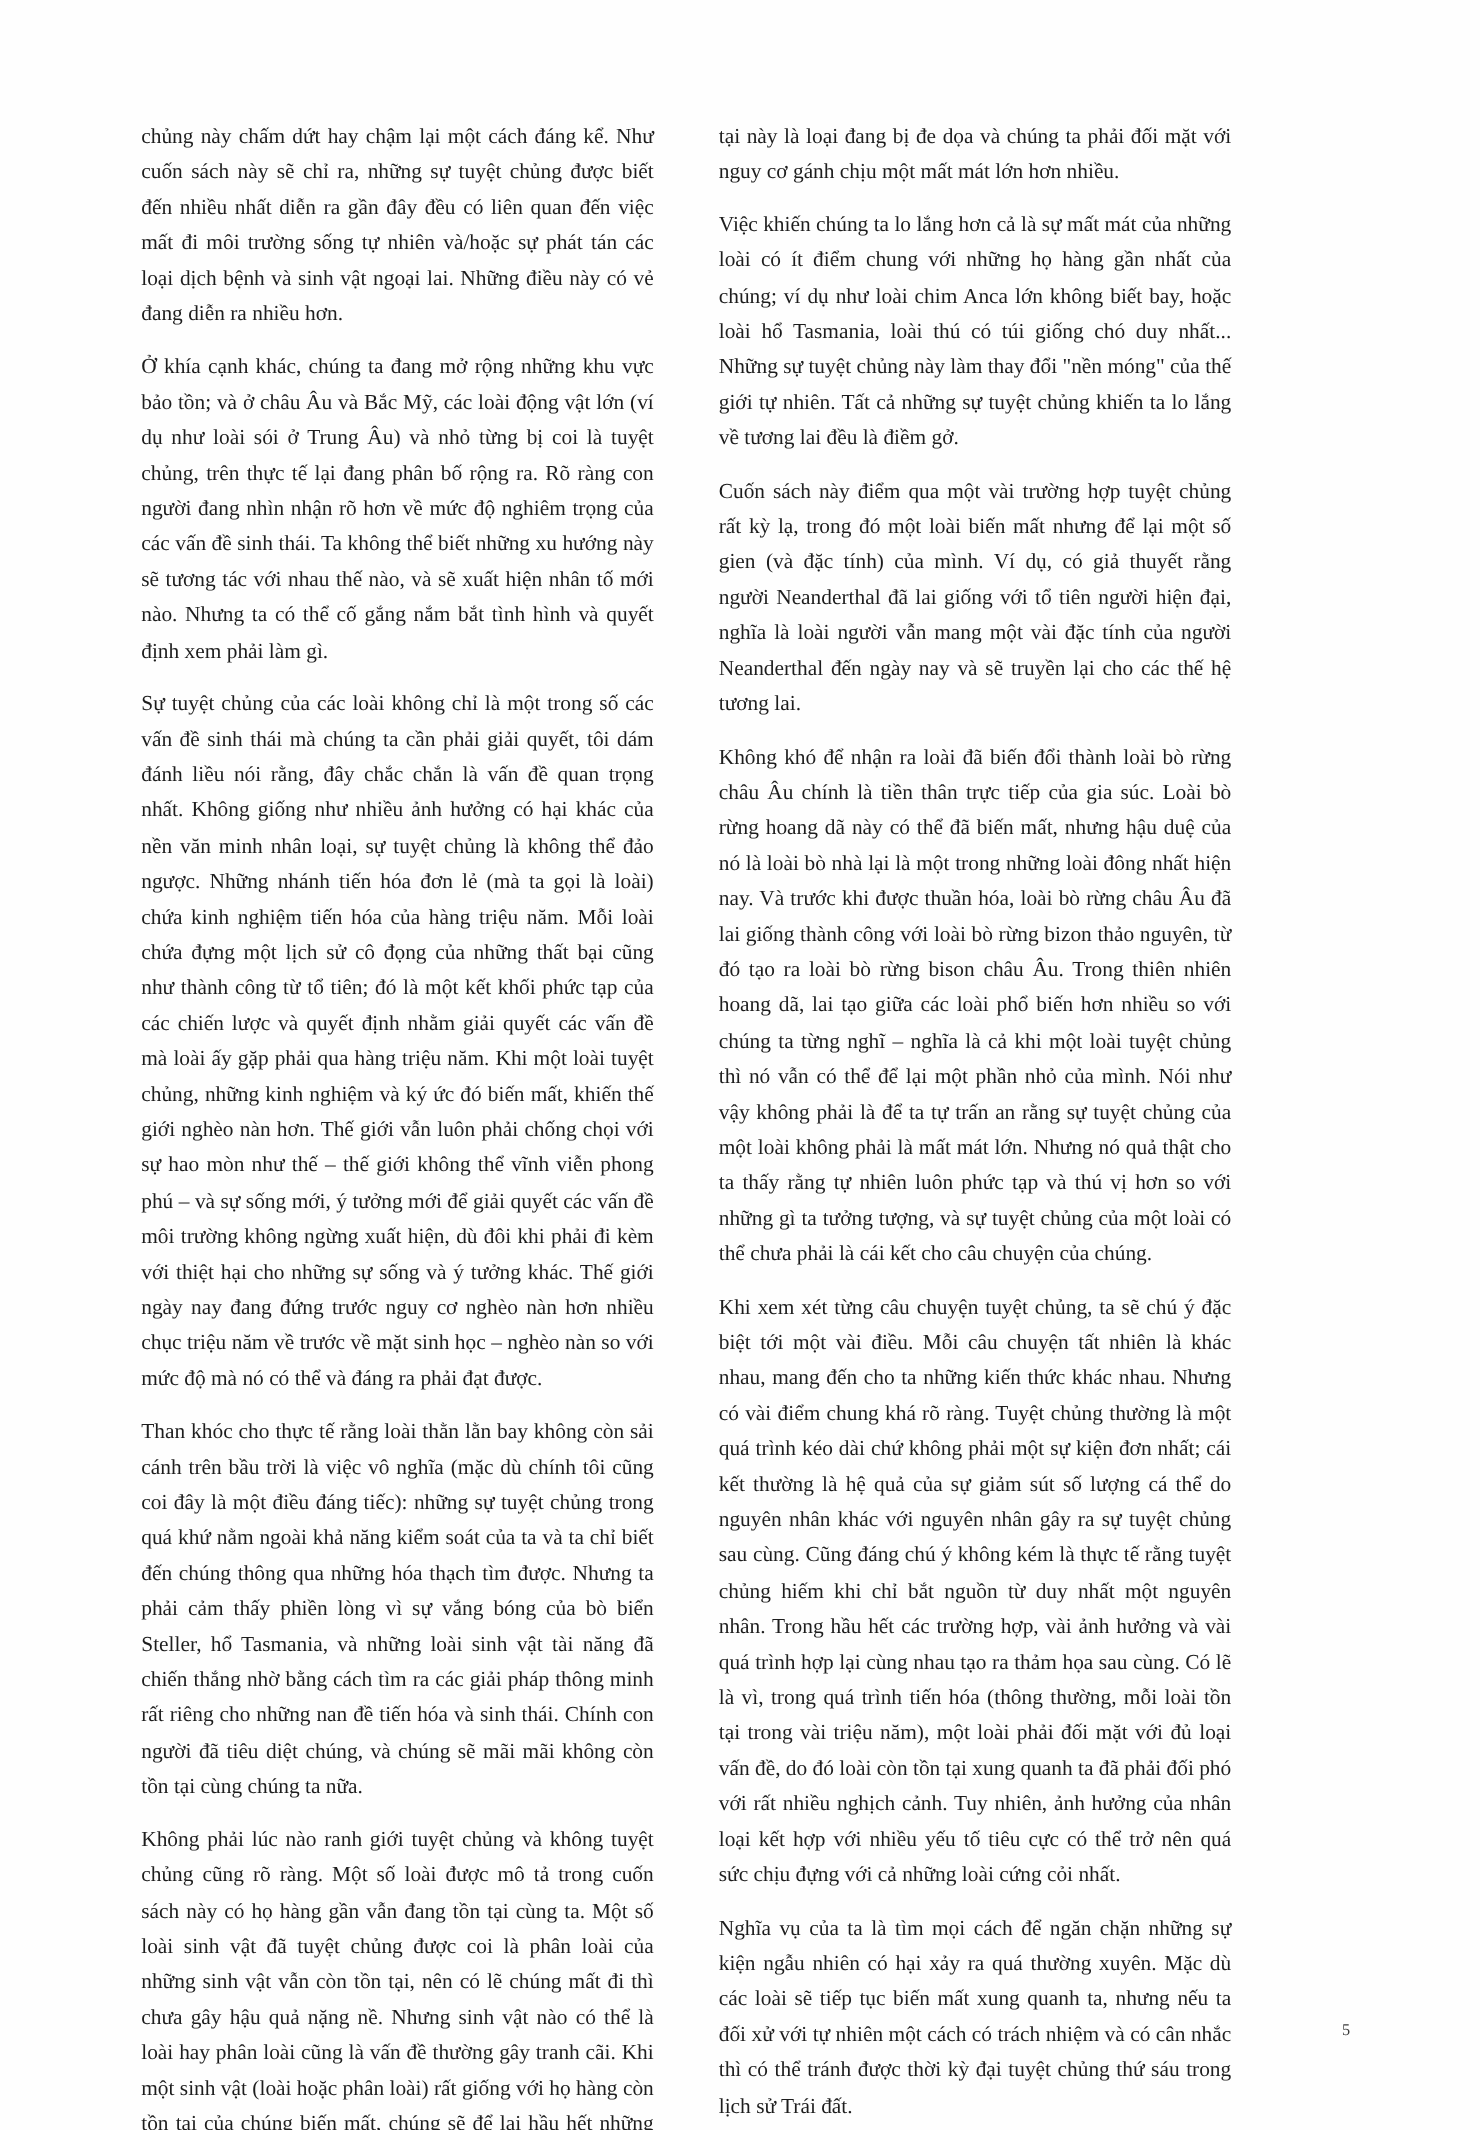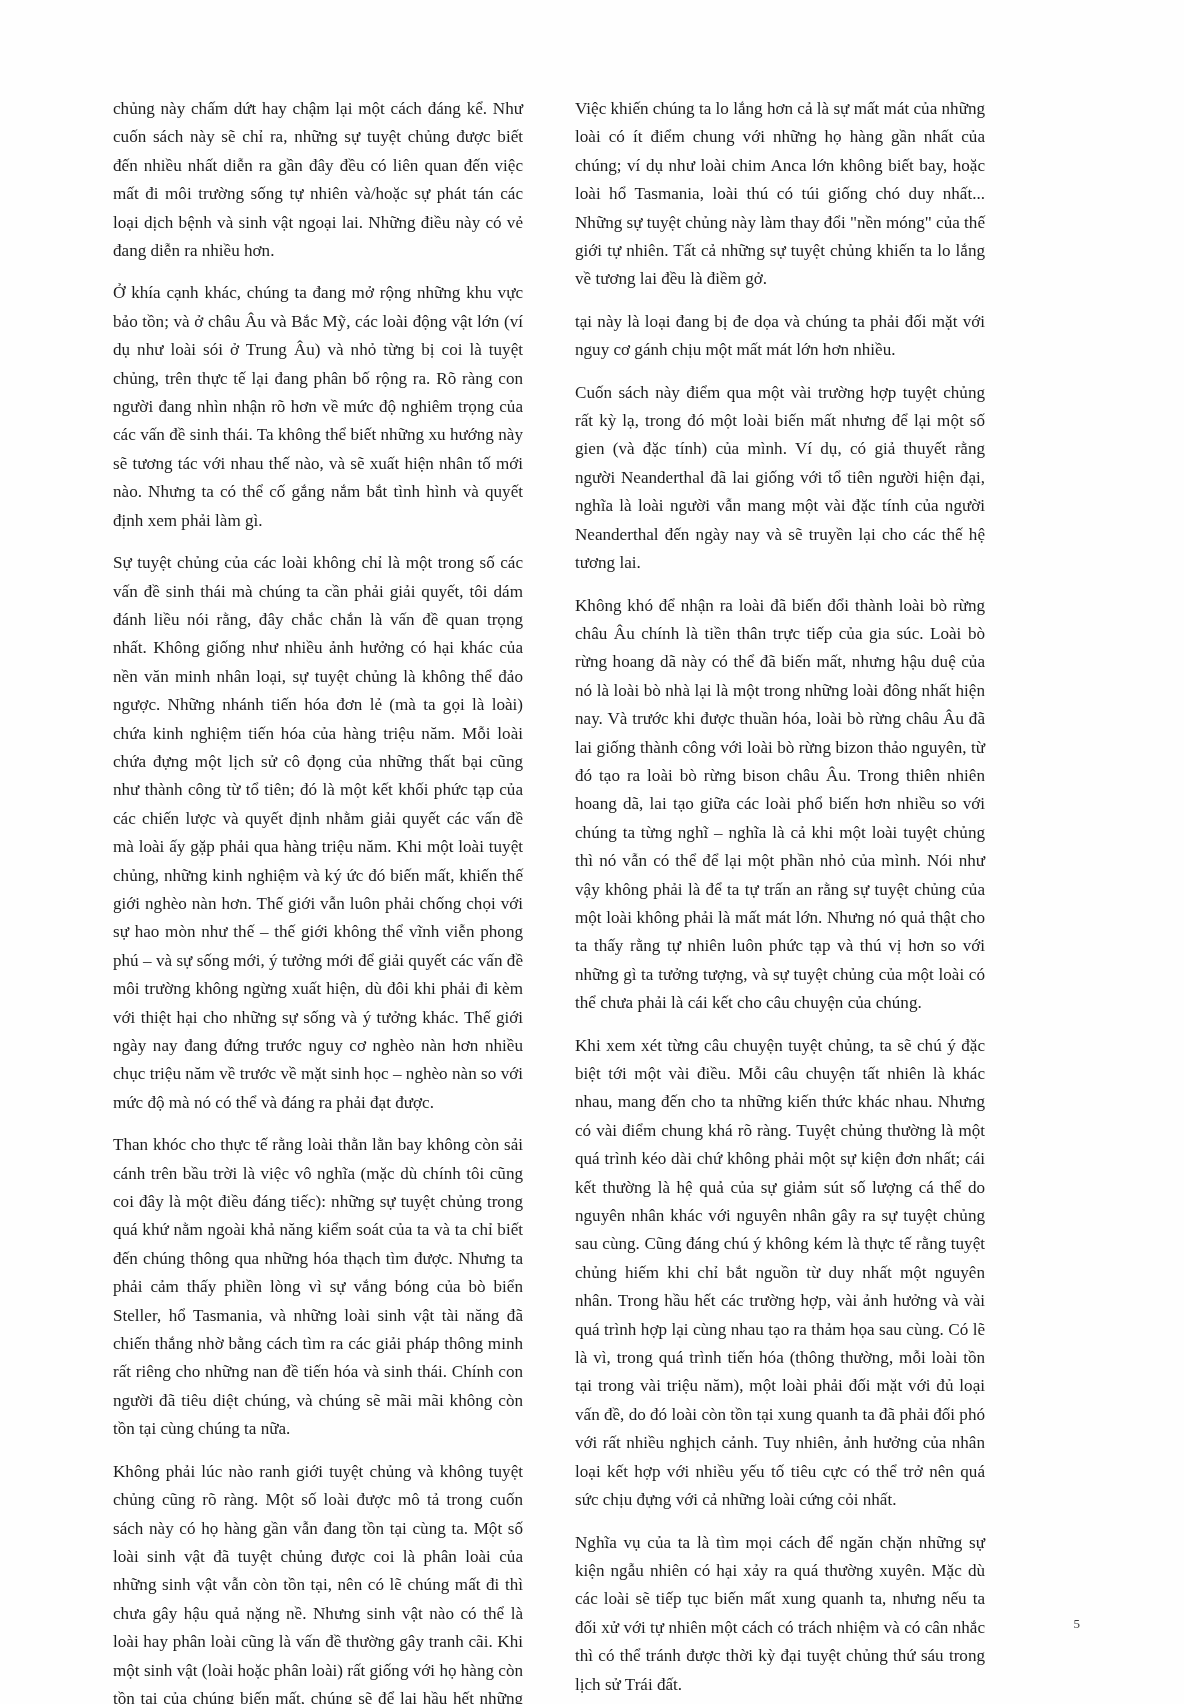--- a/index.html
+++ b/index.html
@@ -65,22 +65,22 @@
 
     <div class="column">
       <p class="para">chủng này chấm dứt hay chậm lại một cách đáng kể. Như cuốn sách này sẽ chỉ ra, những sự tuyệt chủng được biết đến nhiều nhất diễn ra gần đây đều có liên quan đến việc mất đi môi trường sống tự nhiên và/hoặc sự phát tán các loại dịch bệnh và sinh vật ngoại lai. Những điều này có vẻ đang diễn ra nhiều hơn.</p>
       <p class="para">Ở khía cạnh khác, chúng ta đang mở rộng những khu vực bảo tồn; và ở châu Âu và Bắc Mỹ, các loài động vật lớn (ví dụ như loài sói ở Trung Âu) và nhỏ từng bị coi là tuyệt chủng, trên thực tế lại đang phân bố rộng ra. Rõ ràng con người đang nhìn nhận rõ hơn về mức độ nghiêm trọng của các vấn đề sinh thái. Ta không thể biết những xu hướng này sẽ tương tác với nhau thế nào, và sẽ xuất hiện nhân tố mới nào. Nhưng ta có thể cố gắng nắm bắt tình hình và quyết định xem phải làm gì.</p>
       <p class="para">Sự tuyệt chủng của các loài không chỉ là một trong số các vấn đề sinh thái mà chúng ta cần phải giải quyết, tôi dám đánh liều nói rằng, đây chắc chắn là vấn đề quan trọng nhất. Không giống như nhiều ảnh hưởng có hại khác của nền văn minh nhân loại, sự tuyệt chủng là không thể đảo ngược. Những nhánh tiến hóa đơn lẻ (mà ta gọi là loài) chứa kinh nghiệm tiến hóa của hàng triệu năm. Mỗi loài chứa đựng một lịch sử cô đọng của những thất bại cũng như thành công từ tổ tiên; đó là một kết khối phức tạp của các chiến lược và quyết định nhằm giải quyết các vấn đề mà loài ấy gặp phải qua hàng triệu năm. Khi một loài tuyệt chủng, những kinh nghiệm và ký ức đó biến mất, khiến thế giới nghèo nàn hơn. Thế giới vẫn luôn phải chống chọi với sự hao mòn như thế – thế giới không thể vĩnh viễn phong phú – và sự sống mới, ý tưởng mới để giải quyết các vấn đề môi trường không ngừng xuất hiện, dù đôi khi phải đi kèm với thiệt hại cho những sự sống và ý tưởng khác. Thế giới ngày nay đang đứng trước nguy cơ nghèo nàn hơn nhiều chục triệu năm về trước về mặt sinh học – nghèo nàn so với mức độ mà nó có thể và đáng ra phải đạt được.</p>
       <p class="para">Than khóc cho thực tế rằng loài thằn lằn bay không còn sải cánh trên bầu trời là việc vô nghĩa (mặc dù chính tôi cũng coi đây là một điều đáng tiếc): những sự tuyệt chủng trong quá khứ nằm ngoài khả năng kiểm soát của ta và ta chỉ biết đến chúng thông qua những hóa thạch tìm được. Nhưng ta phải cảm thấy phiền lòng vì sự vắng bóng của bò biển Steller, hổ Tasmania, và những loài sinh vật tài năng đã chiến thắng nhờ bằng cách tìm ra các giải pháp thông minh rất riêng cho những nan đề tiến hóa và sinh thái. Chính con người đã tiêu diệt chúng, và chúng sẽ mãi mãi không còn tồn tại cùng chúng ta nữa.</p>
       <p class="para">Không phải lúc nào ranh giới tuyệt chủng và không tuyệt chủng cũng rõ ràng. Một số loài được mô tả trong cuốn sách này có họ hàng gần vẫn đang tồn tại cùng ta. Một số loài sinh vật đã tuyệt chủng được coi là phân loài của những sinh vật vẫn còn tồn tại, nên có lẽ chúng mất đi thì chưa gây hậu quả nặng nề. Nhưng sinh vật nào có thể là loài hay phân loài cũng là vấn đề thường gây tranh cãi. Khi một sinh vật (loài hoặc phân loài) rất giống với họ hàng còn tồn tại của chúng biến mất, chúng sẽ để lại hầu hết những đặc tính và cách thức đối phó với môi trường sống. Trong trường hợp này, ta có ít lý do hơn để tiếc nuối – mặc dù có thể những họ hàng còn tồn</p>
     </div>
 
     <div class="column">
+      <p class="para">tại này là loại đang bị đe dọa và chúng ta phải đối mặt với nguy cơ gánh chịu một mất mát lớn hơn nhiều.</p>
       <p class="para">Việc khiến chúng ta lo lắng hơn cả là sự mất mát của những loài có ít điểm chung với những họ hàng gần nhất của chúng; ví dụ như loài chim Anca lớn không biết bay, hoặc loài hổ Tasmania, loài thú có túi giống chó duy nhất... Những sự tuyệt chủng này làm thay đổi "nền móng" của thế giới tự nhiên. Tất cả những sự tuyệt chủng khiến ta lo lắng về tương lai đều là điềm gở.</p>
-      <p class="para">tại này là loại đang bị đe dọa và chúng ta phải đối mặt với nguy cơ gánh chịu một mất mát lớn hơn nhiều.</p>
       <p class="para">Cuốn sách này điểm qua một vài trường hợp tuyệt chủng rất kỳ lạ, trong đó một loài biến mất nhưng để lại một số gien (và đặc tính) của mình. Ví dụ, có giả thuyết rằng người Neanderthal đã lai giống với tổ tiên người hiện đại, nghĩa là loài người vẫn mang một vài đặc tính của người Neanderthal đến ngày nay và sẽ truyền lại cho các thế hệ tương lai.</p>
       <p class="para">Không khó để nhận ra loài đã biến đổi thành loài bò rừng châu Âu chính là tiền thân trực tiếp của gia súc. Loài bò rừng hoang dã này có thể đã biến mất, nhưng hậu duệ của nó là loài bò nhà lại là một trong những loài đông nhất hiện nay. Và trước khi được thuần hóa, loài bò rừng châu Âu đã lai giống thành công với loài bò rừng bizon thảo nguyên, từ đó tạo ra loài bò rừng bison châu Âu. Trong thiên nhiên hoang dã, lai tạo giữa các loài phổ biến hơn nhiều so với chúng ta từng nghĩ – nghĩa là cả khi một loài tuyệt chủng thì nó vẫn có thể để lại một phần nhỏ của mình. Nói như vậy không phải là để ta tự trấn an rằng sự tuyệt chủng của một loài không phải là mất mát lớn. Nhưng nó quả thật cho ta thấy rằng tự nhiên luôn phức tạp và thú vị hơn so với những gì ta tưởng tượng, và sự tuyệt chủng của một loài có thể chưa phải là cái kết cho câu chuyện của chúng.</p>
       <p class="para">Khi xem xét từng câu chuyện tuyệt chủng, ta sẽ chú ý đặc biệt tới một vài điều. Mỗi câu chuyện tất nhiên là khác nhau, mang đến cho ta những kiến thức khác nhau. Nhưng có vài điểm chung khá rõ ràng. Tuyệt chủng thường là một quá trình kéo dài chứ không phải một sự kiện đơn nhất; cái kết thường là hệ quả của sự giảm sút số lượng cá thể do nguyên nhân khác với nguyên nhân gây ra sự tuyệt chủng sau cùng. Cũng đáng chú ý không kém là thực tế rằng tuyệt chủng hiếm khi chỉ bắt nguồn từ duy nhất một nguyên nhân. Trong hầu hết các trường hợp, vài ảnh hưởng và vài quá trình hợp lại cùng nhau tạo ra thảm họa sau cùng. Có lẽ là vì, trong quá trình tiến hóa (thông thường, mỗi loài tồn tại trong vài triệu năm), một loài phải đối mặt với đủ loại vấn đề, do đó loài còn tồn tại xung quanh ta đã phải đối phó với rất nhiều nghịch cảnh. Tuy nhiên, ảnh hưởng của nhân loại kết hợp với nhiều yếu tố tiêu cực có thể trở nên quá sức chịu đựng với cả những loài cứng cỏi nhất.</p>
       <p class="para">Nghĩa vụ của ta là tìm mọi cách để ngăn chặn những sự kiện ngẫu nhiên có hại xảy ra quá thường xuyên. Mặc dù các loài sẽ tiếp tục biến mất xung quanh ta, nhưng nếu ta đối xử với tự nhiên một cách có trách nhiệm và có cân nhắc thì có thể tránh được thời kỳ đại tuyệt chủng thứ sáu trong lịch sử Trái đất.</p>
 
     </div>
 
   </div>
 
   <div class="page-number">5</div>

